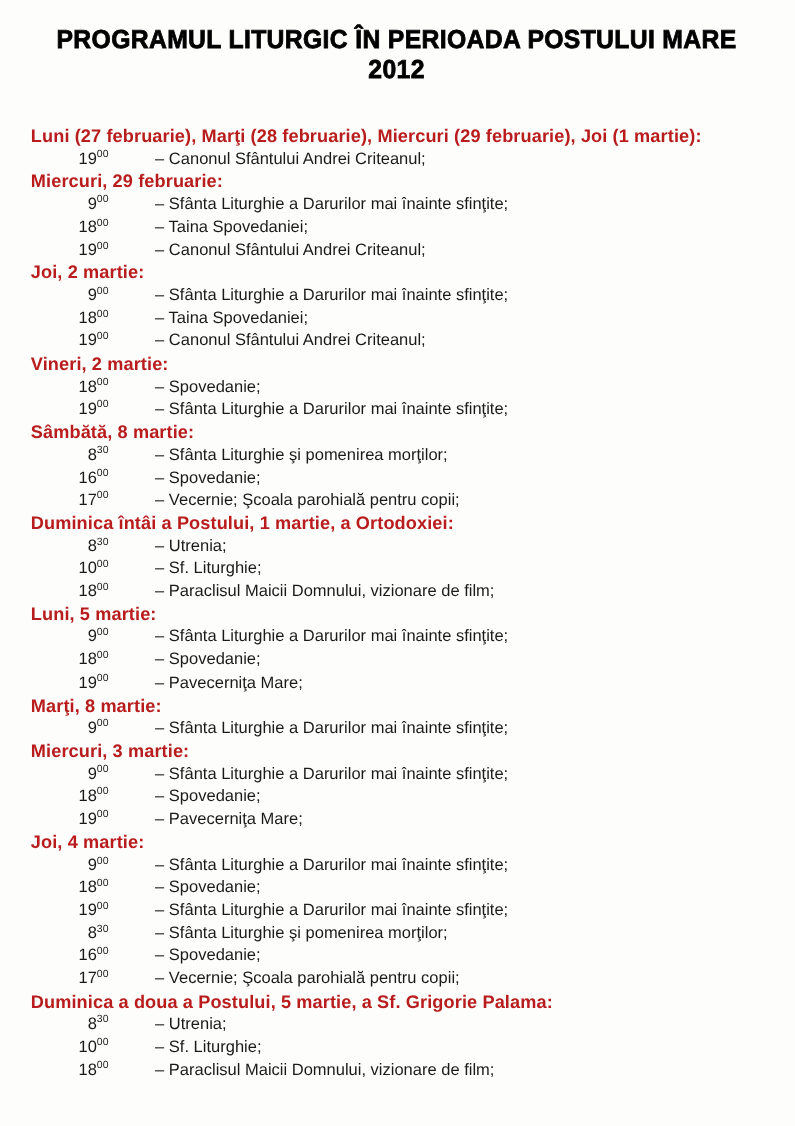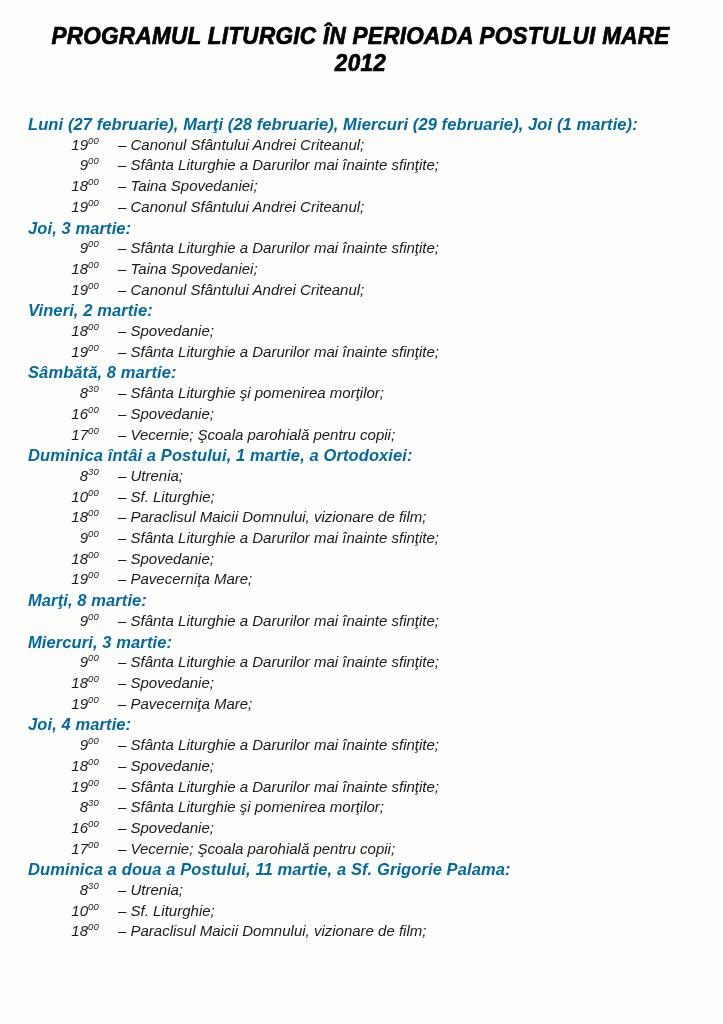--- a/index.html
+++ b/index.html
@@ -11,48 +11,48 @@
     position: relative;
     width: 723px;
     height: 1024px;
     margin: 0 auto;
     background: #fdfdfc;
     color: #1a1a1a;
     font-family: "Liberation Sans", sans-serif;
     overflow: hidden;
     box-sizing: border-box;
     padding: 24px 30px 0 28px;
-    font-style: italic;
   }
   .doc-title {
     margin: 0 0 38px 0;
     text-align: center;
     font-size: 22.5px;
     line-height: 26px;
     font-weight: 900;
     letter-spacing: 0.3px;
     color: #000;
     -webkit-text-stroke: 0.7px #000;
     transform: scaleY(1.05);
   }
   .section { margin: 0; }
   .day-heading {
     font-size: 16.5px;
     line-height: 20.7px;
     font-weight: bold;
-    color: #0369a1;
+    color: #b91c1c;
     letter-spacing: 0.1px;
     white-space: nowrap;
   }
   .entry {
     display: flex;
     align-items: flex-end;
     line-height: 20.7px;
     font-size: 15px;
     white-space: nowrap;
+    gap: 23px;
   }
   .entry-time {
     display: inline-block;
     width: 71px;
     text-align: right;
     flex: 0 0 71px;
   }
   .entry-time sup {
     font-size: 9.5px;
     line-height: 0;
@@ -73,40 +73,41 @@
     <div class="day-heading">Luni (27 februarie), Marţi (28 februarie), Miercuri (29 februarie), Joi (1 martie):</div>
     <div>
   <div class="entry">
     <span class="entry-time"><span>19</span><sup>00</sup></span>
     <span class="entry-desc">– Canonul Sfântului Andrei Criteanul;</span>
   </div>
 </div>
   </div>
 
   <div class="section">
+    <div class="day-heading">Miercuri, 29 februarie:</div>
     <div>
   <div class="entry">
     <span class="entry-time"><span>9</span><sup>00</sup></span>
     <span class="entry-desc">– Sfânta Liturghie a Darurilor mai înainte sfinţite;</span>
   </div>
 
   <div class="entry">
     <span class="entry-time"><span>18</span><sup>00</sup></span>
     <span class="entry-desc">– Taina Spovedaniei;</span>
   </div>
 
   <div class="entry">
     <span class="entry-time"><span>19</span><sup>00</sup></span>
     <span class="entry-desc">– Canonul Sfântului Andrei Criteanul;</span>
   </div>
 </div>
   </div>
 
   <div class="section">
-    <div class="day-heading">Joi, 3 martie:</div>
+    <div class="day-heading">Joi, 2 martie:</div>
     <div>
   <div class="entry">
     <span class="entry-time"><span>9</span><sup>00</sup></span>
     <span class="entry-desc">– Sfânta Liturghie a Darurilor mai înainte sfinţite;</span>
   </div>
 
   <div class="entry">
     <span class="entry-time"><span>18</span><sup>00</sup></span>
     <span class="entry-desc">– Taina Spovedaniei;</span>
   </div>
@@ -167,20 +168,21 @@
   </div>
 
   <div class="entry">
     <span class="entry-time"><span>18</span><sup>00</sup></span>
     <span class="entry-desc">–  Paraclisul Maicii Domnului, vizionare de film;</span>
   </div>
 </div>
   </div>
 
   <div class="section">
+    <div class="day-heading">Luni, 5 martie:</div>
     <div>
   <div class="entry">
     <span class="entry-time"><span>9</span><sup>00</sup></span>
     <span class="entry-desc">– Sfânta Liturghie a Darurilor mai înainte sfinţite;</span>
   </div>
 
   <div class="entry">
     <span class="entry-time"><span>18</span><sup>00</sup></span>
     <span class="entry-desc">– Spovedanie;</span>
   </div>
@@ -259,21 +261,21 @@
   </div>
 
   <div class="entry">
     <span class="entry-time"><span>17</span><sup>00</sup></span>
     <span class="entry-desc">– Vecernie; Şcoala parohială pentru copii;</span>
   </div>
 </div>
   </div>
 
   <div class="section">
-    <div class="day-heading">Duminica a doua a Postului, 11 martie, a Sf. Grigorie Palama:</div>
+    <div class="day-heading">Duminica a doua a Postului, 5 martie, a Sf. Grigorie Palama:</div>
     <div>
   <div class="entry">
     <span class="entry-time"><span>8</span><sup>30</sup></span>
     <span class="entry-desc">– Utrenia;</span>
   </div>
 
   <div class="entry">
     <span class="entry-time"><span>10</span><sup>00</sup></span>
     <span class="entry-desc">– Sf. Liturghie;</span>
   </div>

